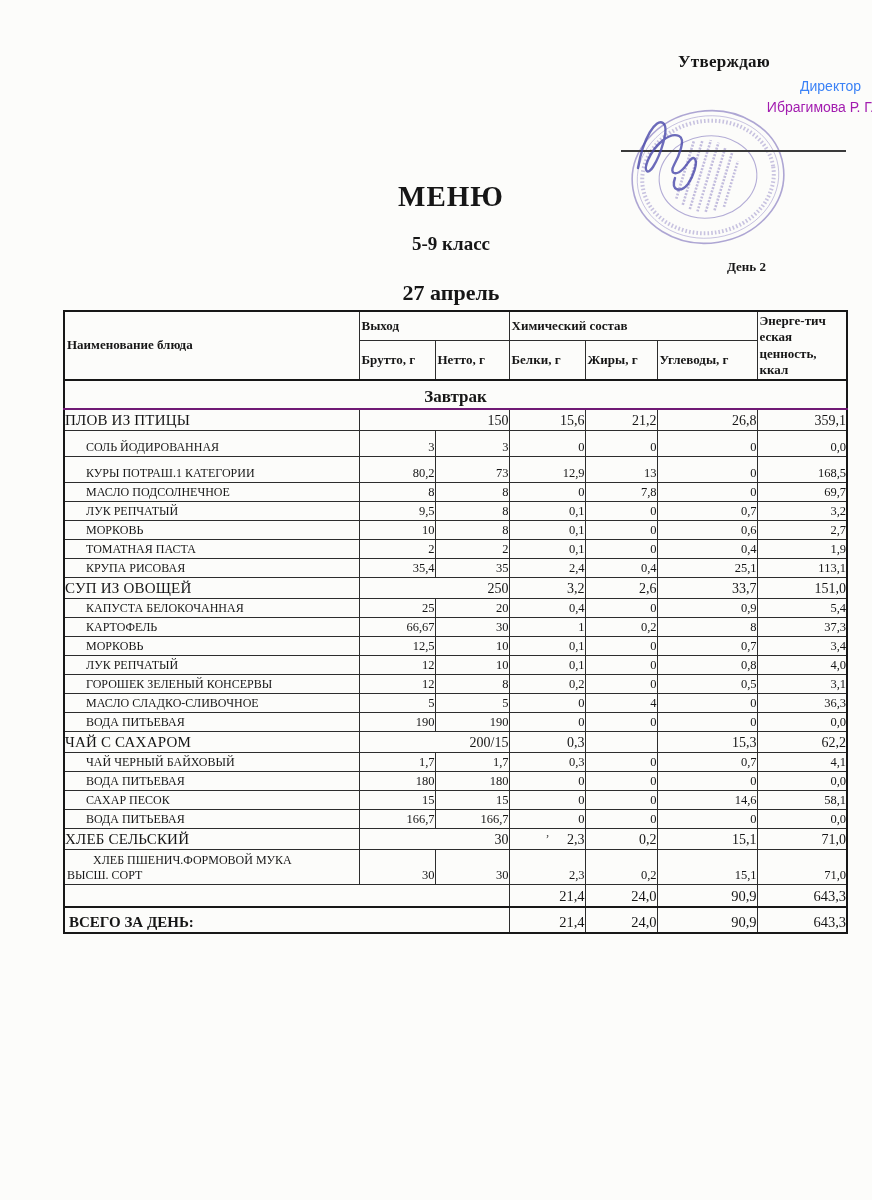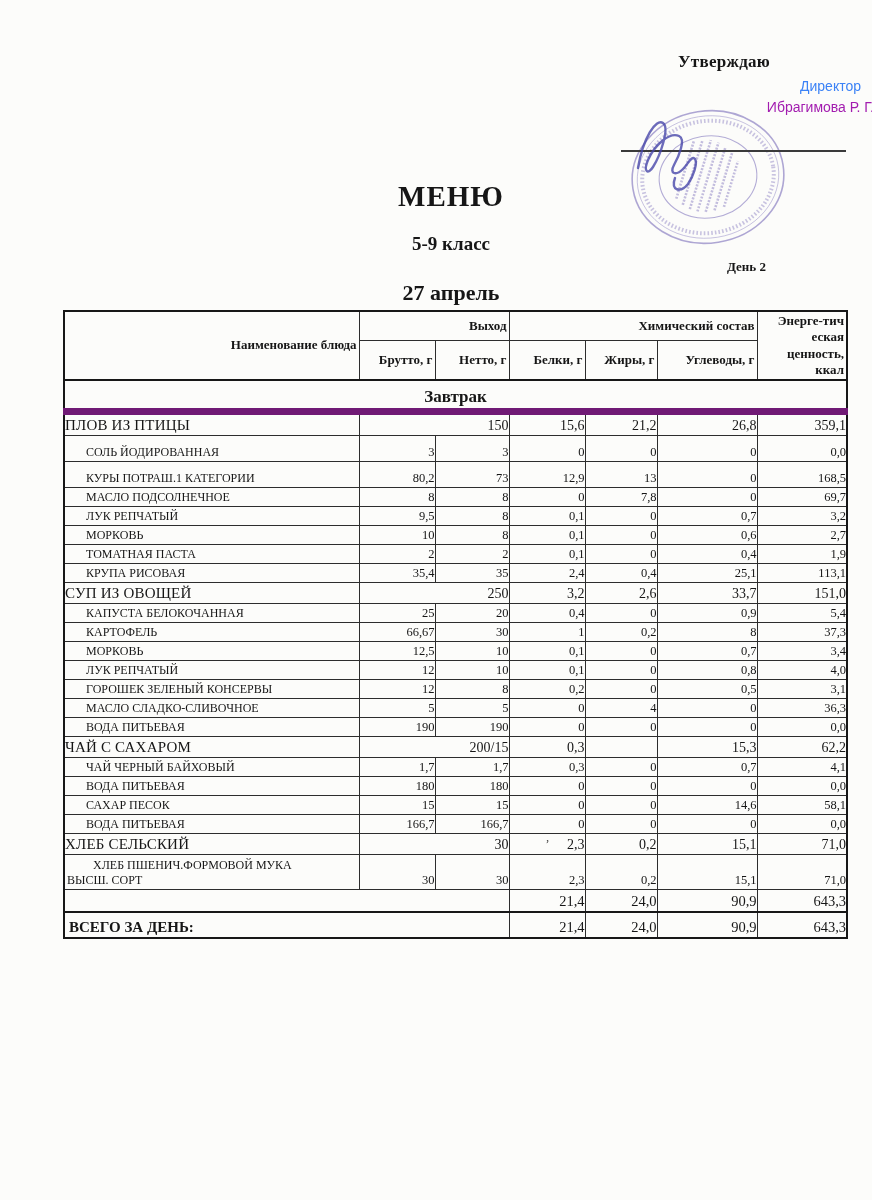--- a/index.html
+++ b/index.html
@@ -26,27 +26,27 @@
   .t-date { font-size:22px; font-weight:bold; margin-top:5px; }
 
   
   .menu-table {
     position:absolute; left:63px; top:310px; width:783px;
     border-collapse:collapse; table-layout:fixed;
     border:2px solid #171717;
   }
   .menu-table th, .menu-table td { border:1px solid #2d2d2d; overflow:hidden; }
   .menu-table th {
-    font-weight:bold; font-size:13px; text-align:right;
+    font-weight:bold; font-size:13px; text-align:left;
     vertical-align:middle; padding:1px 2px; line-height:1.25;
   }
   thead tr.h1 th { height:26px; }
   thead tr.h2 th { height:35px;margin-left:13px; }
   thead th { border-bottom-color:#171717; }
-  .r-section td { border-top:2px solid #171717; border-bottom:7px solid #701a75; height:26px;
+  .r-section td { border-top:2px solid #171717; border-bottom:2px solid #701a75; height:26px;
                   text-align:center; font-weight:bold; font-size:17px; }
   .menu-table td { vertical-align:bottom; padding:0 0 1px 0; }
   .c-name { text-align:left; font-size:12px; padding-left:3px; white-space:nowrap; }
   .c-num  { text-align:right; padding-right:5px; font-size:12.5px; }
   .r-dish .c-name { font-size:15px; letter-spacing:0.2px; }
   .r-dish td { height:19px; }
   .r-dish .c-num { font-size:14px; }
   .r-ingredient td { height:17px; }
   .r-ingredient.tall td { height:24px; }
   .r-ingredient .c-name { padding-left:21px; }

